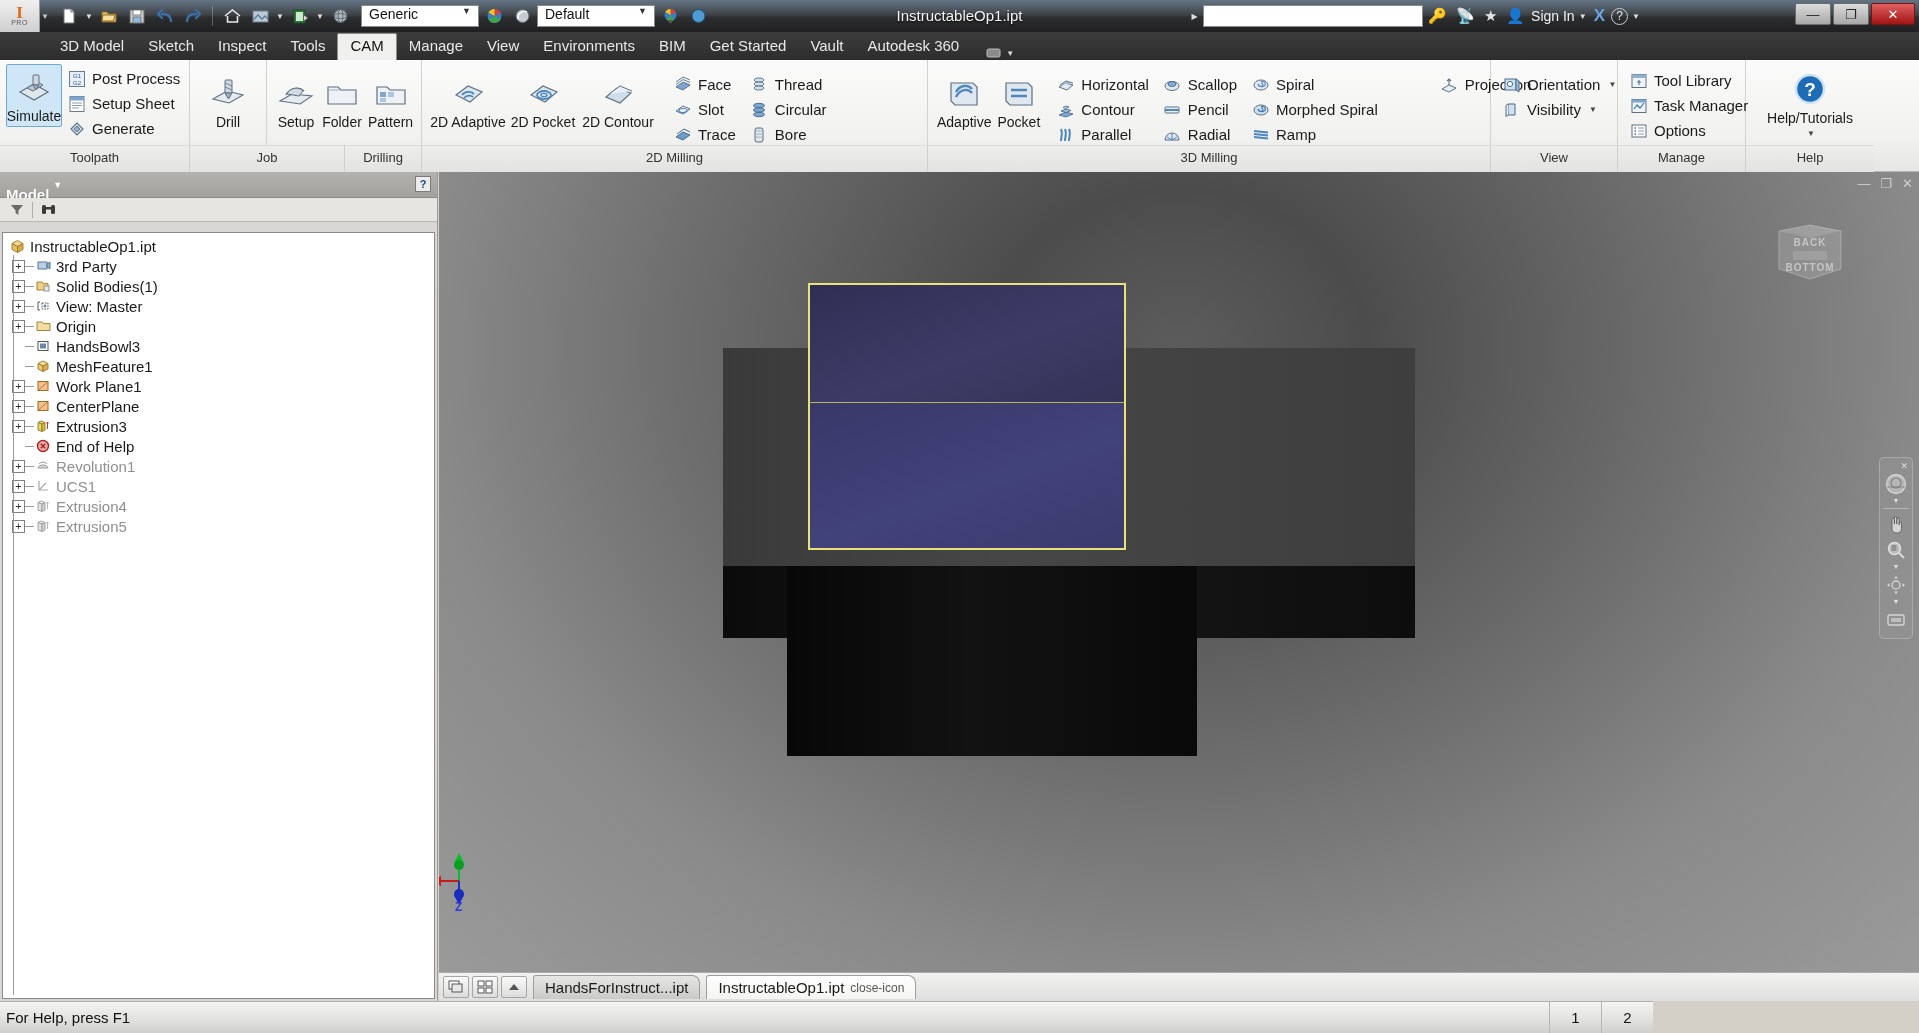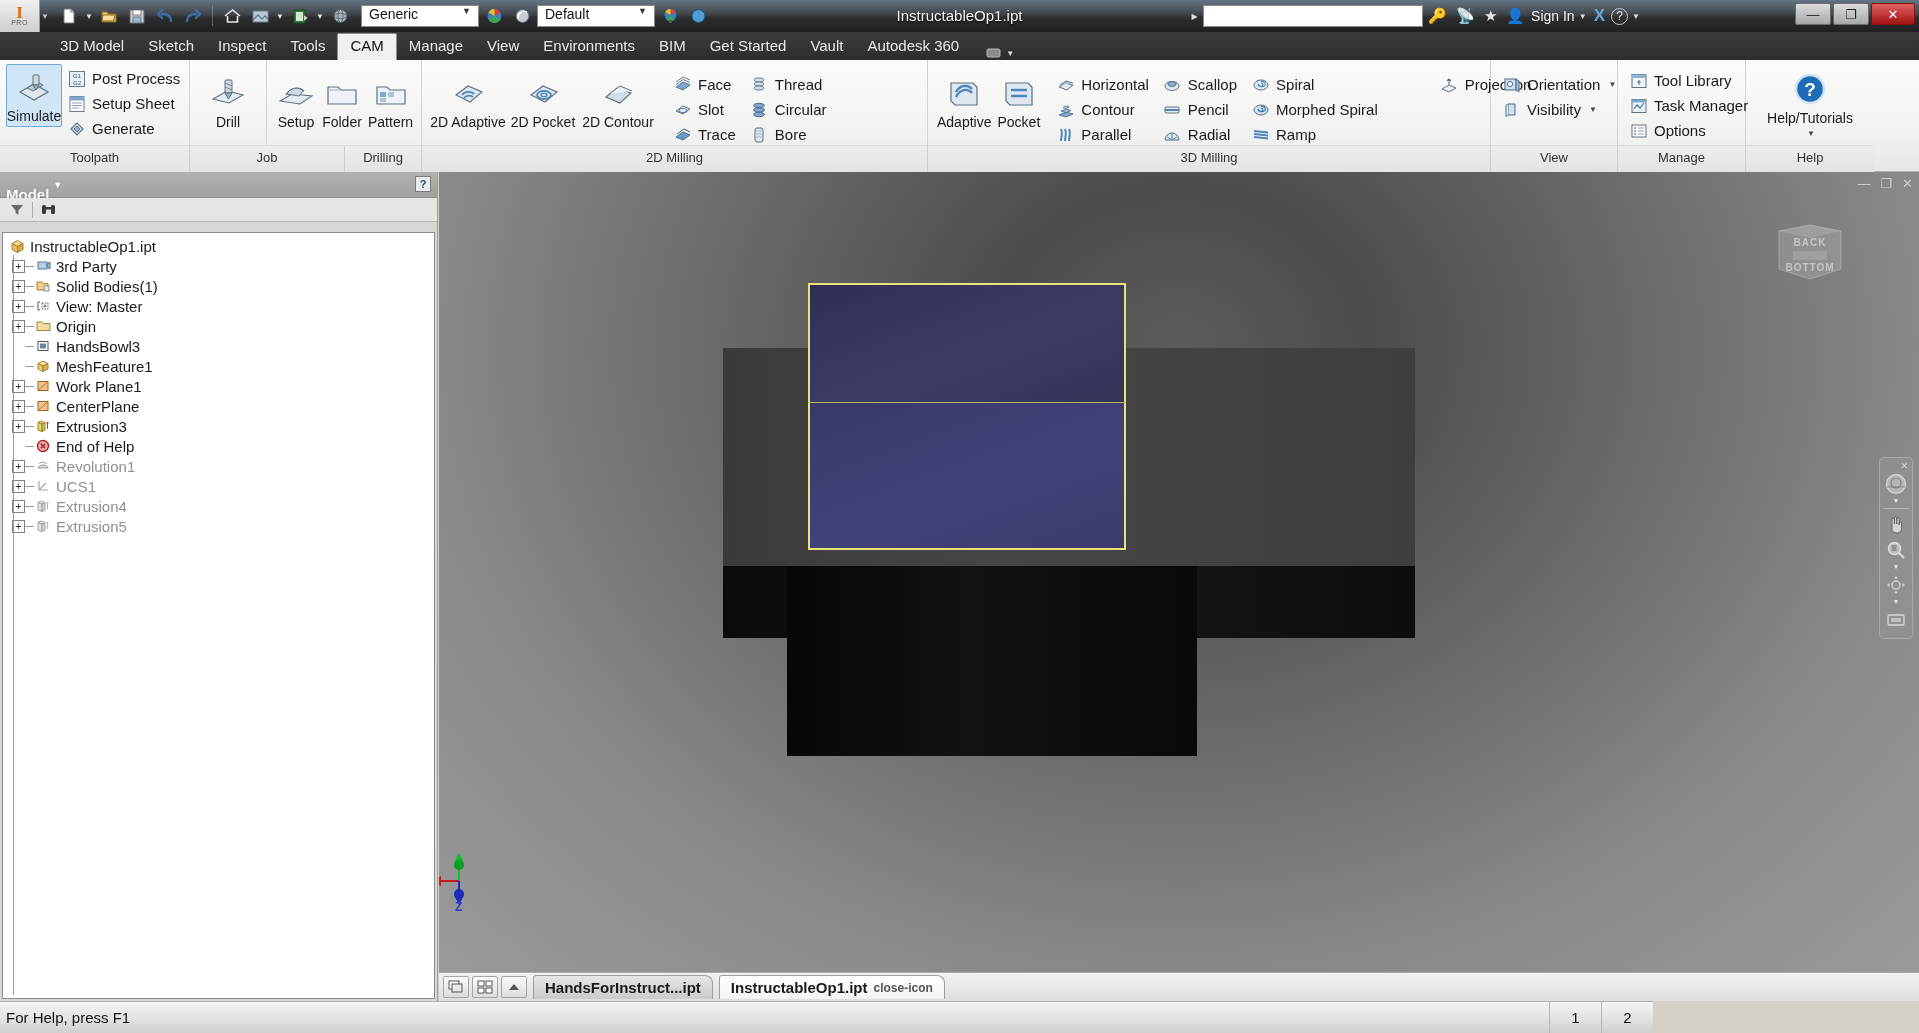--- a/index.html
+++ b/index.html
@@ -178,21 +178,21 @@
     background: linear-gradient(90deg,#0b0b0b,#181818 45%,#0d0d0d); }
   #stock-low { left:348px; top:394px; width:410px; height:190px;
     background: linear-gradient(90deg,#070707,#121212 45%,#090909); }
 
   #triad { position:absolute; left:-28px; bottom:55px; width:90px; height:70px; }
 
   
   #docstrip {
     position:absolute; left:439px; top:972px; width:1480px; height:29px;
     background: linear-gradient(180deg,#f2f2f0,#dedede);
-    border-top:1px solid #aaa; display:flex; align-items:center; padding-left:4px; gap:3px;font-weight:bold;
+    border-top:1px solid #aaa; display:flex; align-items:center; padding-left:4px; gap:3px;
   }
   .ds-btn {
     width:26px; height:22px; display:flex; align-items:center; justify-content:center;
     border:1px solid #a5a5a5; background:linear-gradient(180deg,#fbfbfb,#dcdcdc); cursor:pointer; border-radius:2px;
   }
   .doctab {
     height:24px; padding:0 11px; display:flex; align-items:center; gap:6px;
     background: linear-gradient(180deg,#e6e6e4,#cacac8);
     border:1px solid #9e9e9c; border-bottom:none; border-radius:3px 8px 0 0;
     font-size:15px; cursor:pointer; margin-left:3px;

